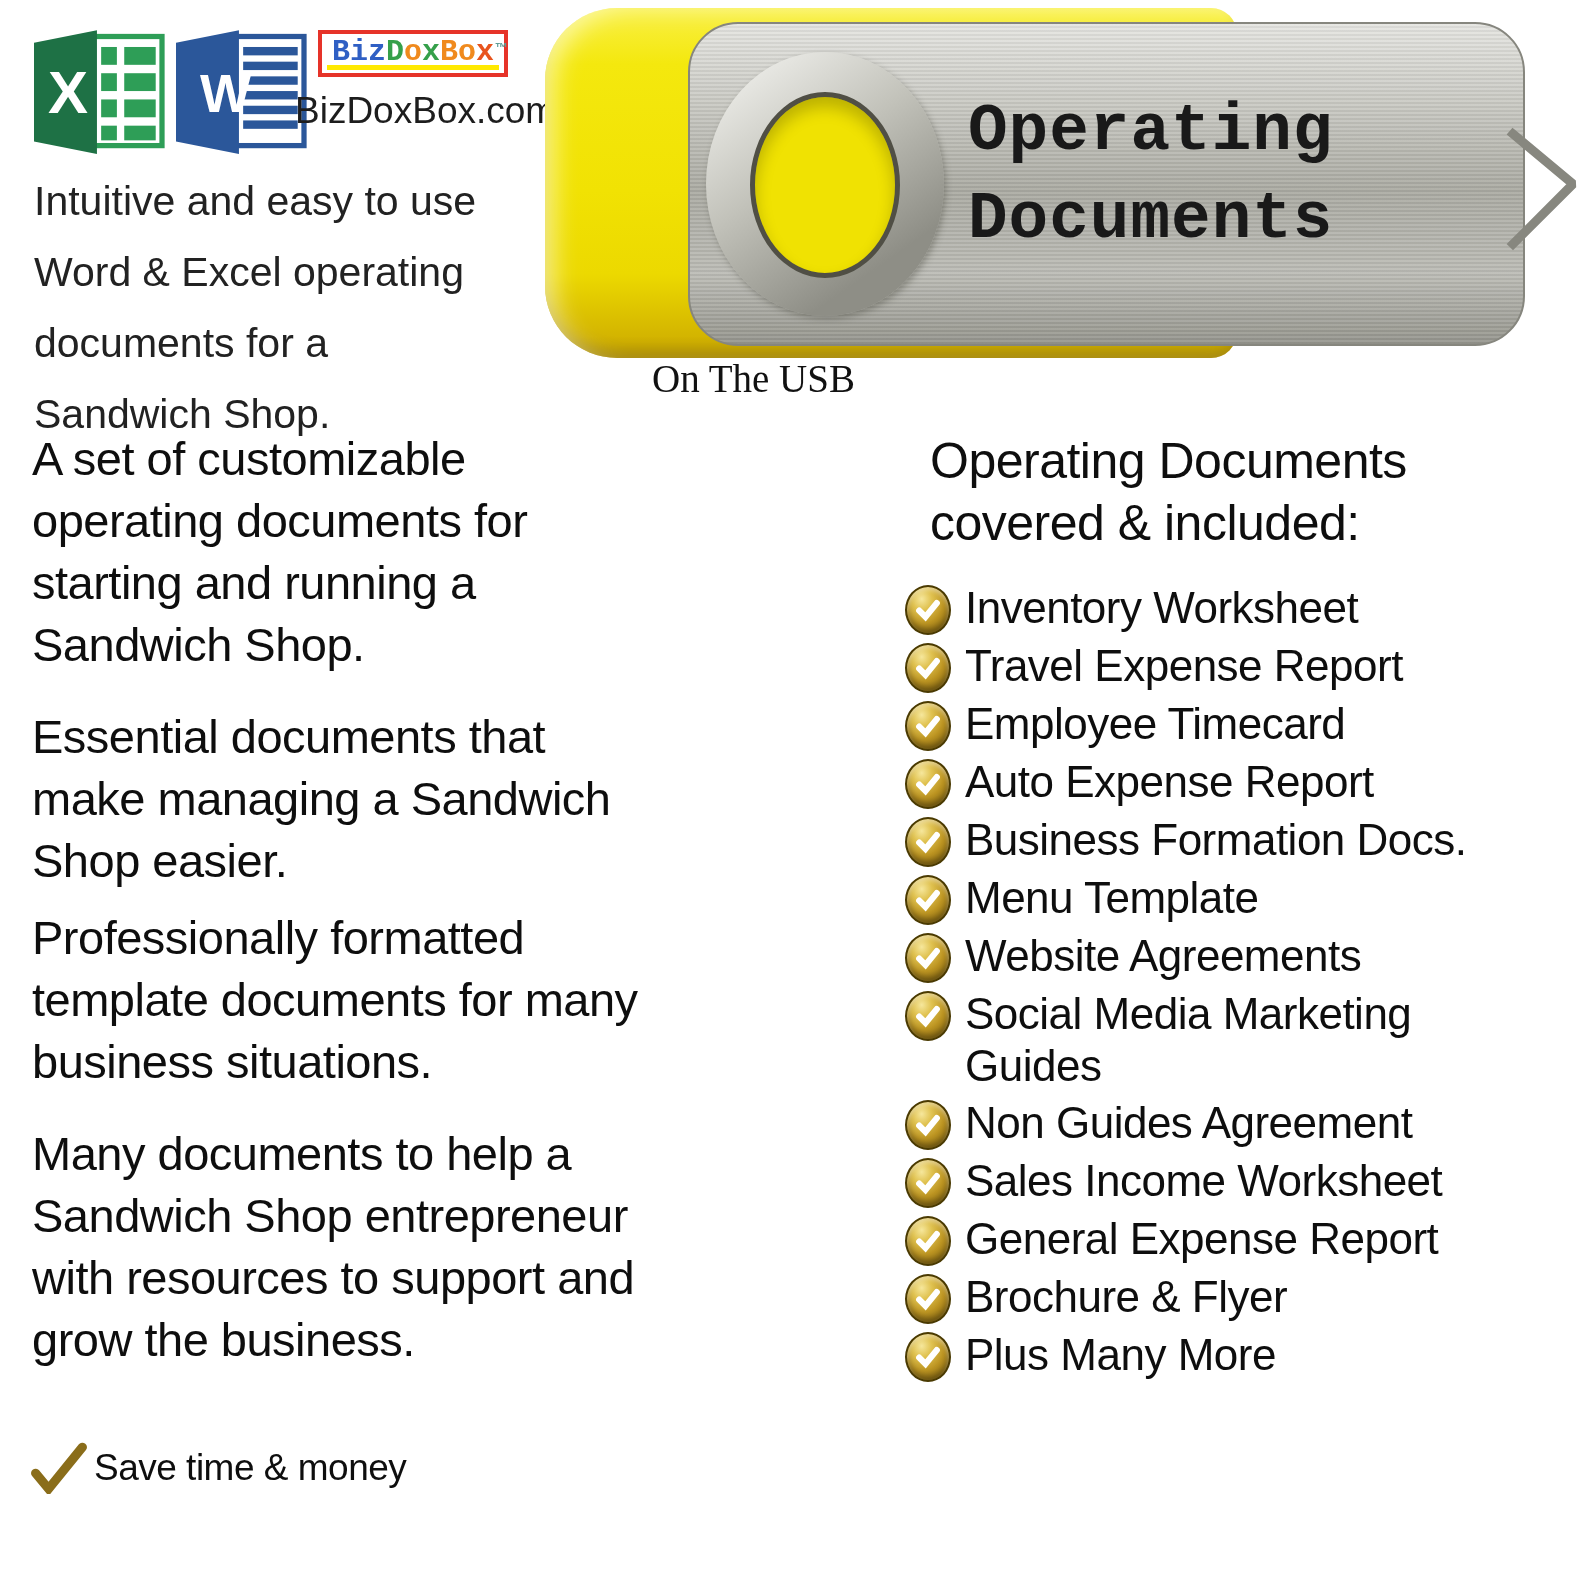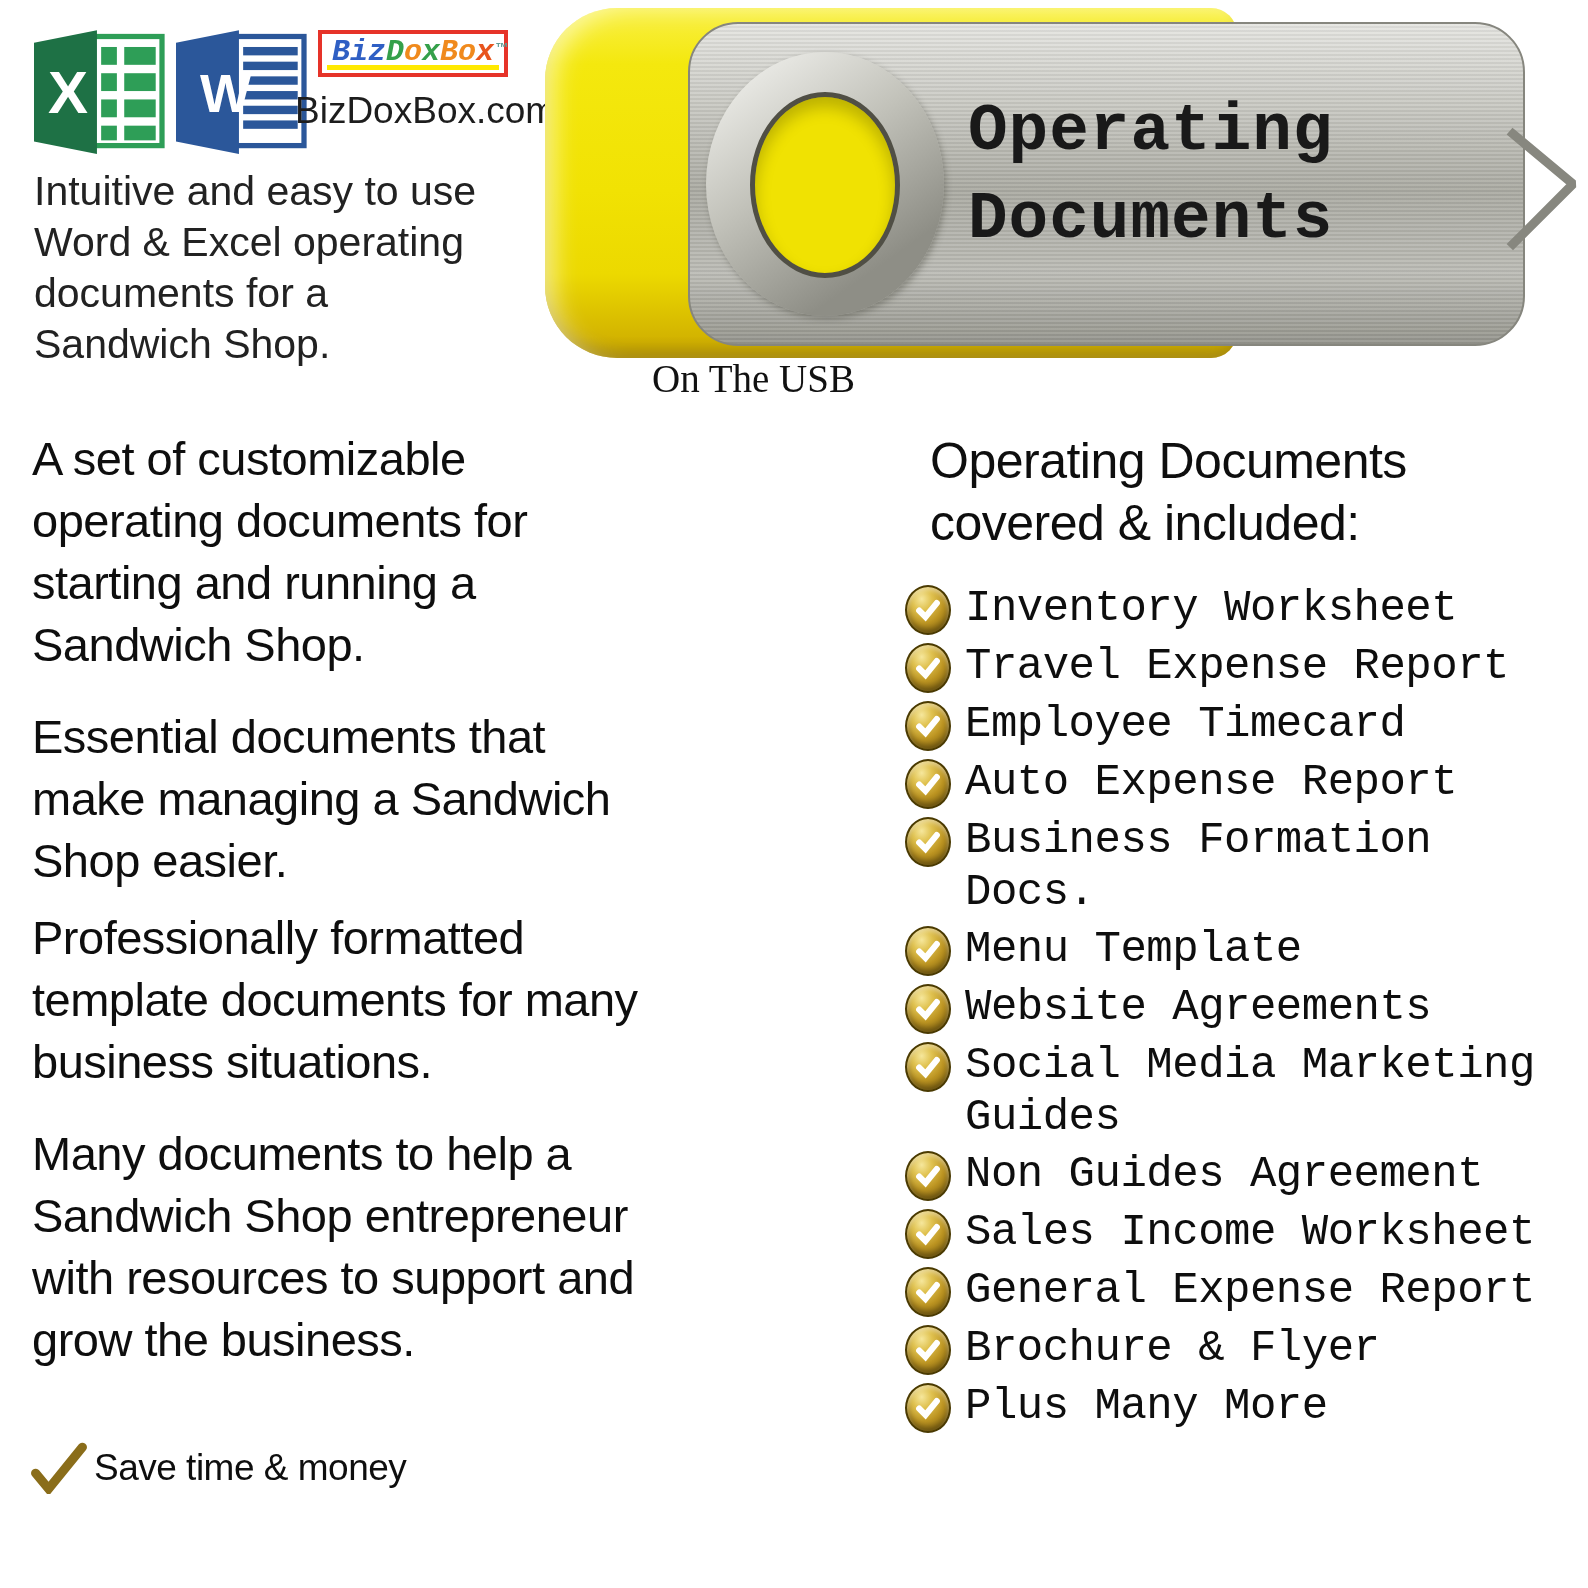--- a/index.html
+++ b/index.html
@@ -15,26 +15,25 @@
   .icon-letter{position:absolute;color:#fff;font-weight:bold;}
   .excel-letter{left:48px;top:58px;font-size:60px;}
   .word-letter{left:200px;top:62px;font-size:54px;}
 
   .bdb-logo{
     left:318px;top:30px;width:190px;height:47px;
     border:4px solid #e63329;background:#fff;box-sizing:border-box;
     font-family:"Liberation Mono","DejaVu Sans Mono",monospace;
     font-weight:bold;font-size:30px;line-height:36px;text-align:center;
     letter-spacing:0px;
-    font-style:italic;
   }
   .bdb-underline{position:absolute;left:5px;right:5px;bottom:3px;height:5px;background:#ffe900;}
   .bdb-tm{position:absolute;right:-4px;top:-4px;font-size:13px;color:#5e9d97;font-family:"Liberation Sans",sans-serif;font-weight:bold;}
   .site-url{left:295px;top:90px;font-size:37px;color:#1d1d1d;}
-  .tagline{left:34px;top:166px;font-size:41px;line-height:51px;color:#222;width:560px;}
+  .tagline{left:34px;top:166px;font-size:41px;line-height:71px;color:#222;width:560px;}
 
   
   .usb-body{
     left:545px;top:8px;width:692px;height:350px;
     border-radius:72px 26px 26px 72px;
     background:linear-gradient(180deg,#f9f044 0%,#f4e80e 16%,#f1e203 52%,#ecd900 76%,#d3b400 94%,#bf9f00 100%);
     box-shadow:inset 16px 6px 26px -8px rgba(255,255,235,.65), inset 0 -10px 14px -4px rgba(120,92,0,.45);
   }
   .usb-clip{
     left:688px;top:22px;width:837px;height:324px;
@@ -66,21 +65,21 @@
   .para{font-size:47px;line-height:62px;color:#0e0e0e;margin:0 0 30px 0;letter-spacing:-0.5px;}
   .benefits{left:30px;top:1438px;}
   .benefit-row{display:flex;align-items:center;height:59px;}
   .benefit-check{width:58px;height:52px;flex:0 0 58px;margin-right:6px;}
   .benefit-label{font-size:37px;color:#0e0e0e;letter-spacing:-0.5px;}
 
   
   .right-col{left:900px;top:430px;width:678px;}
   .right-title{font-size:50px;line-height:62px;color:#0e0e0e;margin:0 0 28px 30px;letter-spacing:-0.5px;}
   .checklist{list-style:none;margin:0;padding:0 0 0 5px;}
-  .checklist li{display:flex;align-items:flex-start;margin:0 0 5px 0;font-family:Liberation Mono, monospace;}
+  .checklist li{display:flex;align-items:flex-start;margin:0 0 5px 0;}
   .badge{
     width:46px;height:50px;flex:0 0 46px;margin:3px 14px 0 0;border-radius:50%;
     background:radial-gradient(120% 120% at 35% 26%, #f6e79c 0%, #e0c250 20%, #bd9522 45%, #8a6a10 72%, #5c4704 100%);
     border:2px solid #4a3a02;box-sizing:border-box;
     box-shadow:inset 0 3px 4px rgba(255,255,255,.45), inset 0 -4px 6px rgba(0,0,0,.35);
     display:flex;align-items:center;justify-content:center;
   }
   .badge svg{display:block;}
   .item-label{font-size:44px;line-height:52px;color:#0e0e0e;letter-spacing:-0.5px;}
 </style>

